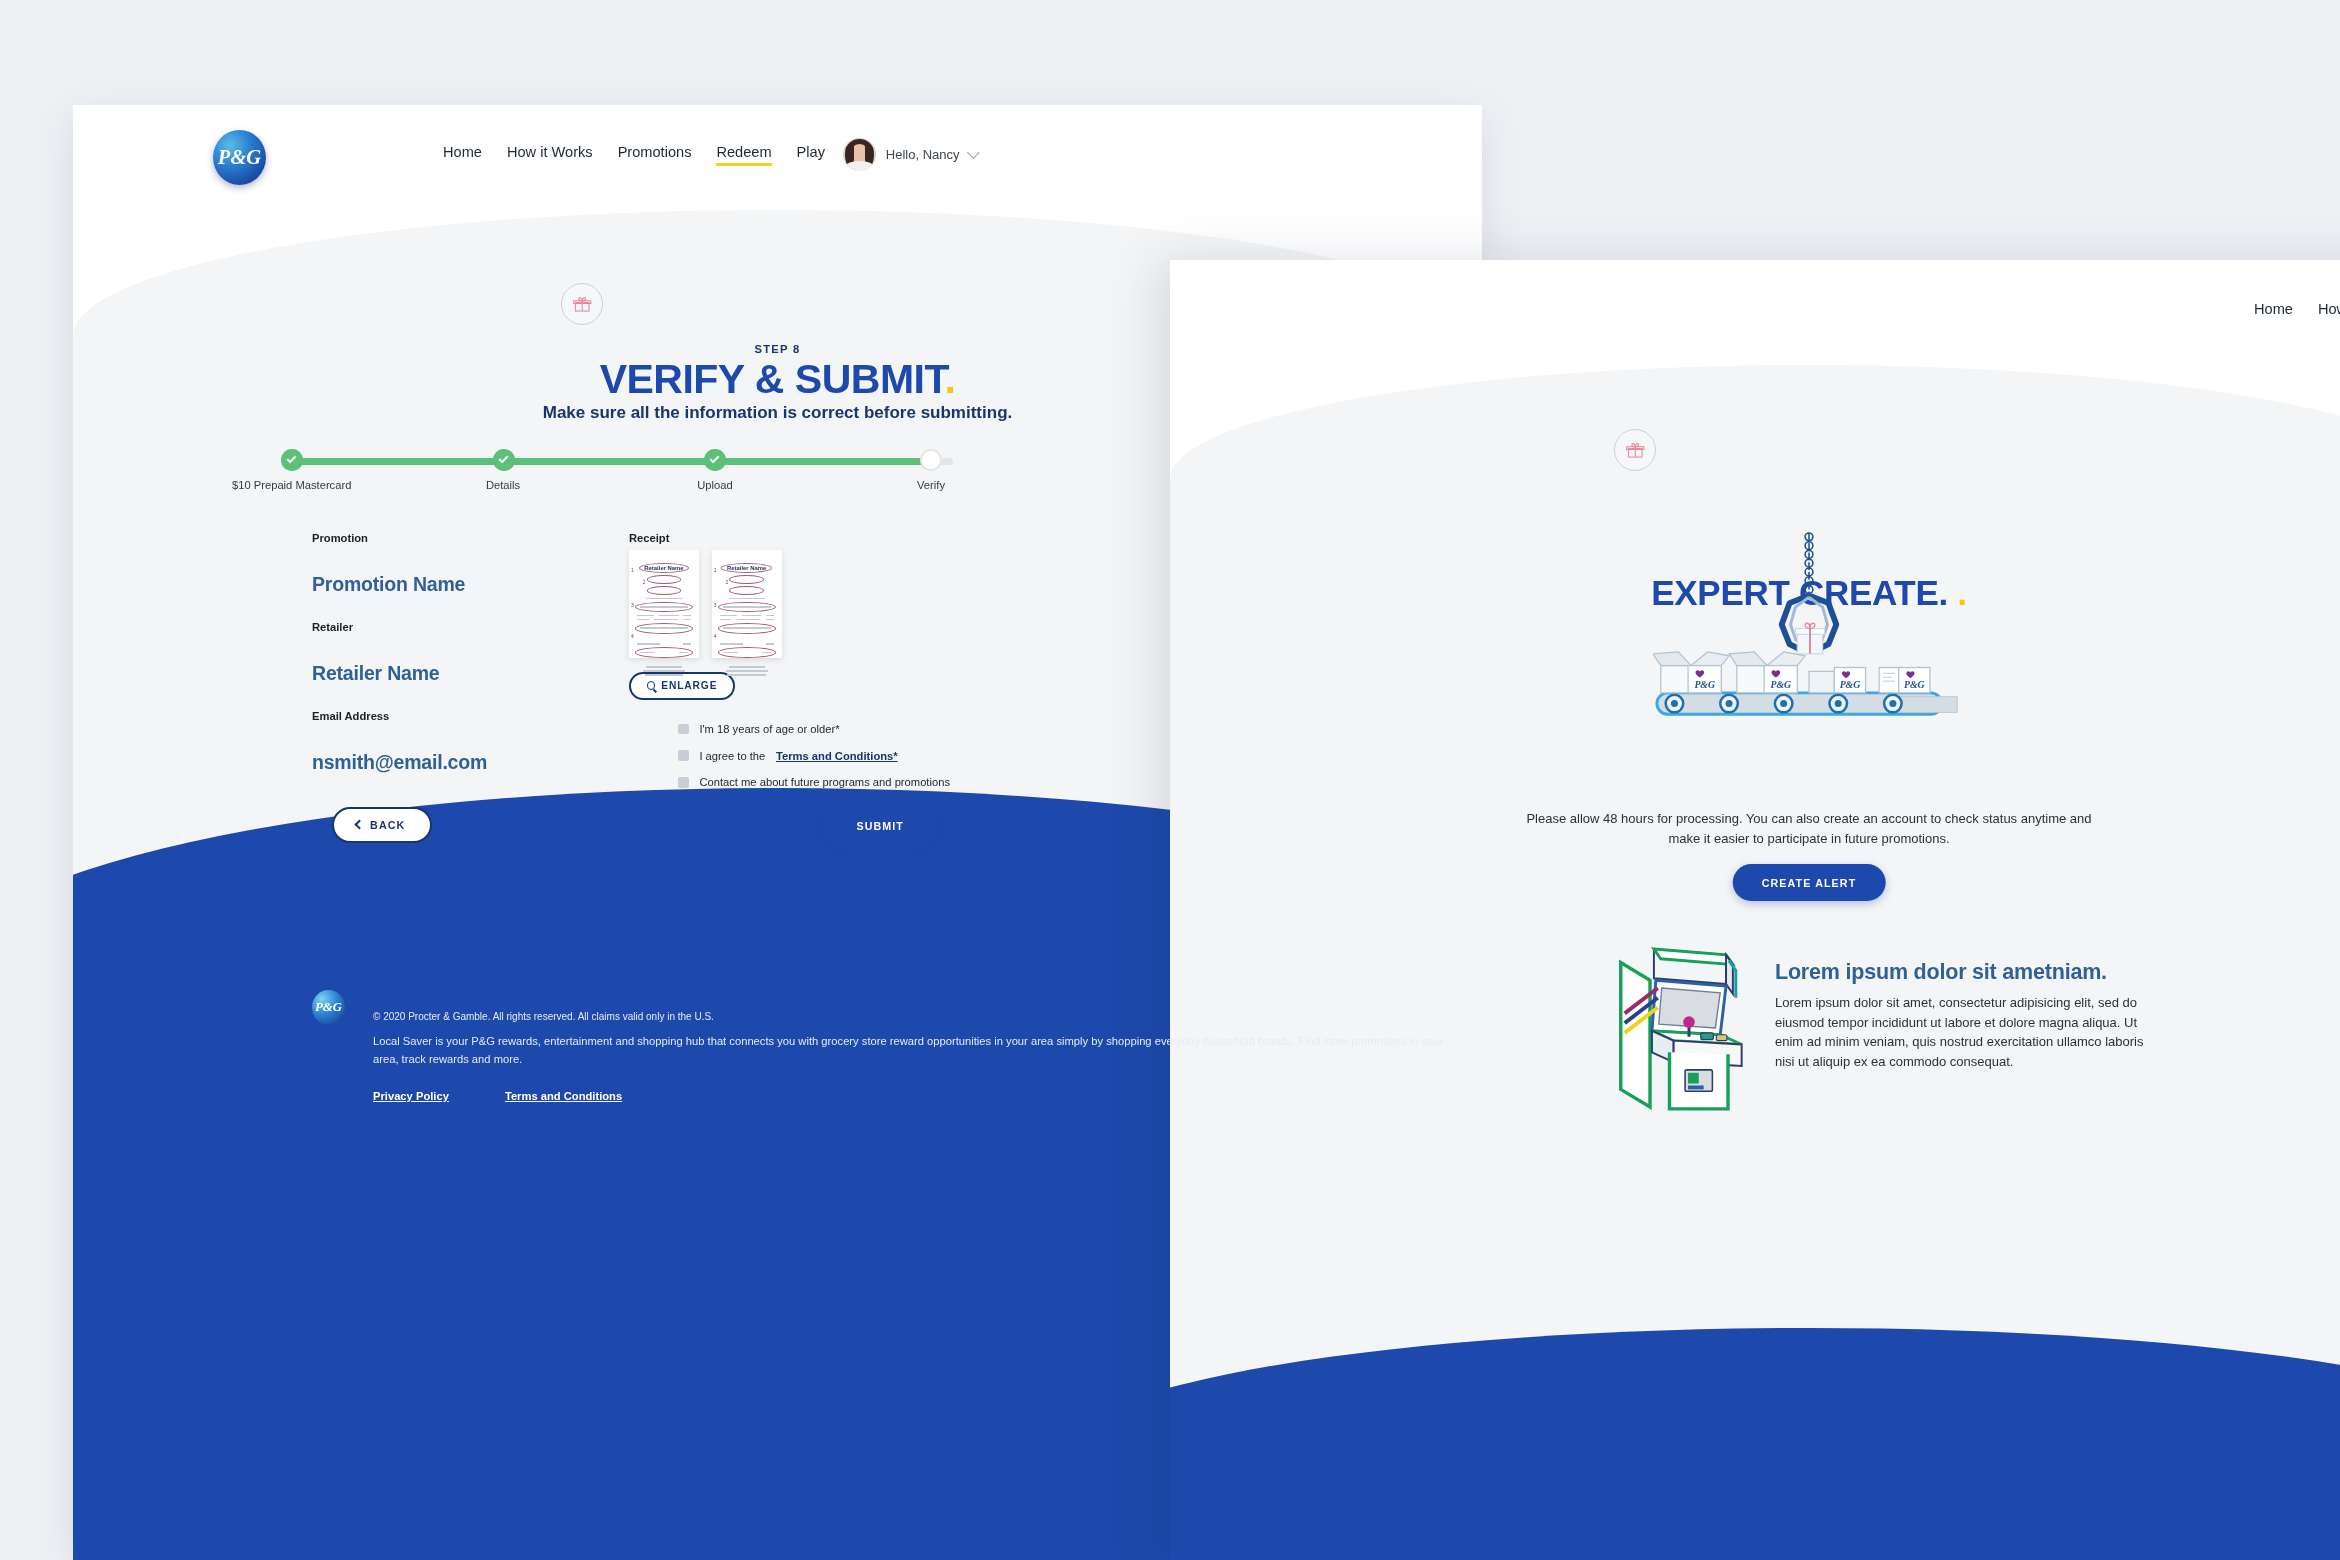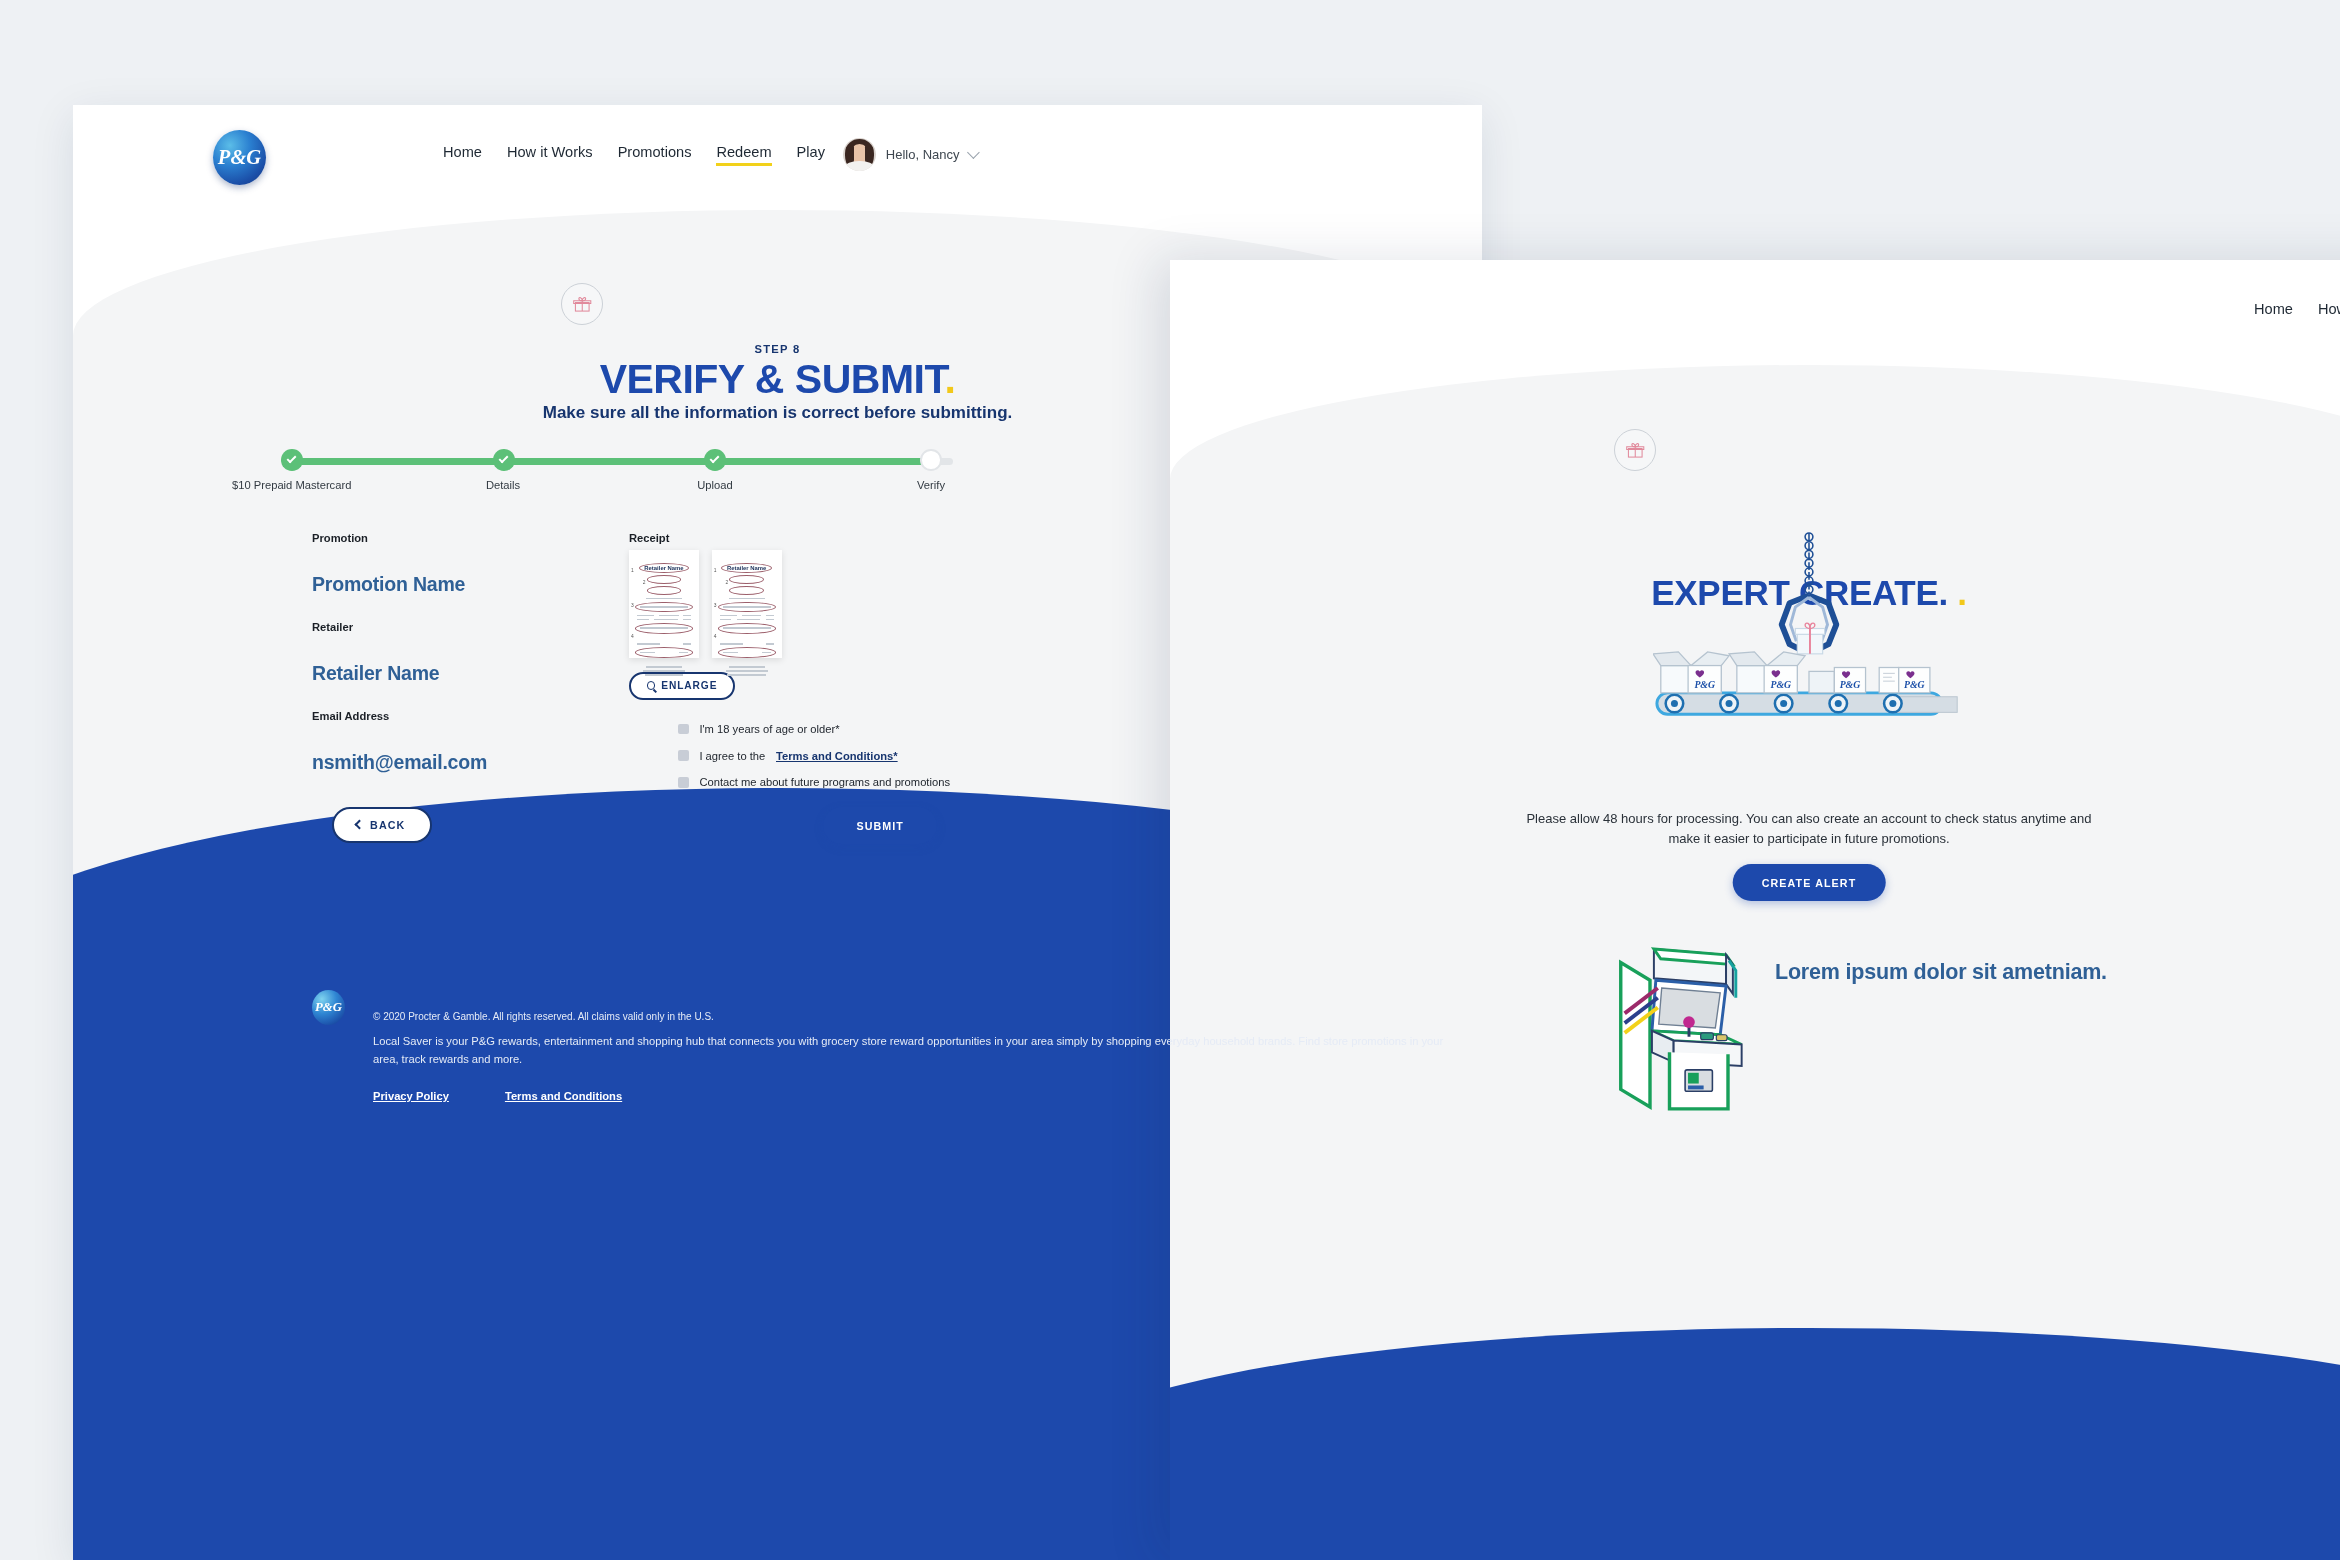--- a/index.html
+++ b/index.html
@@ -539,19 +539,20 @@
             <circle cx="80" cy="83" r="6" fill="#c0288f"></circle>
             <rect x="92" y="94" width="13" height="7" rx="2" fill="#2b9c7e" stroke="#2b3f66" stroke-width="1.2"></rect>
             <rect x="108" y="96" width="11" height="6" rx="2" fill="#d8c46a" stroke="#2b3f66" stroke-width="1.2"></rect>
             <path d="M14 74 L48 48" stroke="#9c2a6a" stroke-width="4"></path>
             <path d="M14 84 L48 58" stroke="#2b3f8c" stroke-width="4"></path>
             <path d="M14 94 L48 68" stroke="#f2d11a" stroke-width="4"></path>
             <path d="M121 20 L128 30 L128 58" stroke="#16a3a0" stroke-width="3" fill="none"></path>
           </svg>
         </div>
         <h3>Lorem ipsum dolor sit ametniam.</h3>
+        <p>Lorem ipsum dolor sit amet, consectetur adipisicing elit, sed do eiusmod tempor incididunt ut labore et dolore magna aliqua. Ut enim ad minim veniam, quis nostrud exercitation ullamco laboris nisi ut aliquip ex ea commodo consequat.</p>
       </div>
 
     </div>
   </div>
 
 </div>
 
 
 </body></html>

